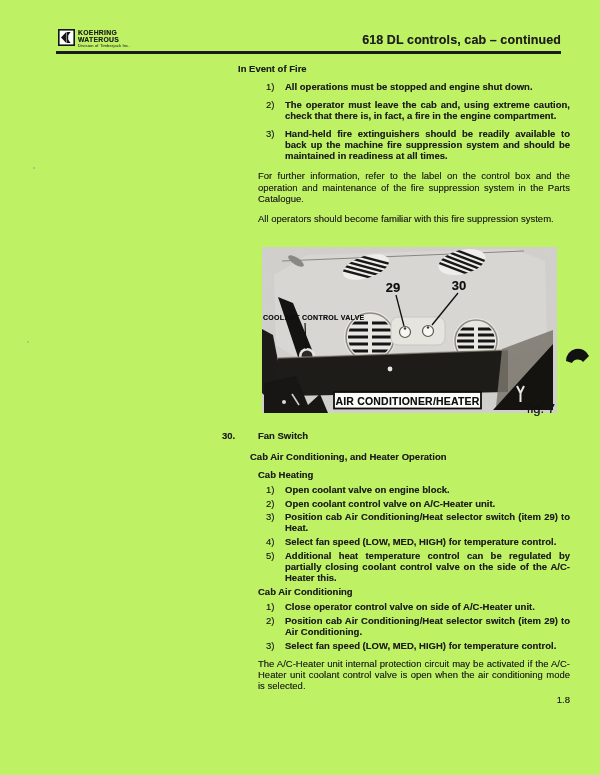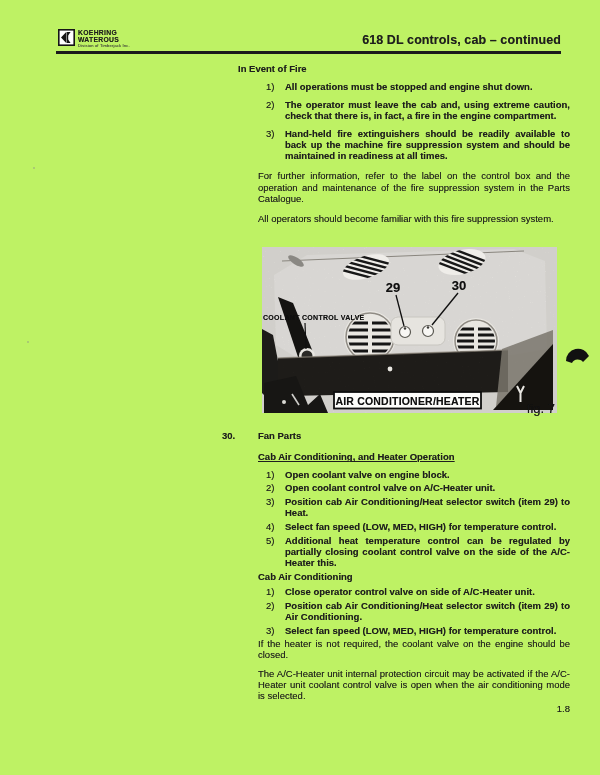--- a/index.html
+++ b/index.html
@@ -20,21 +20,21 @@
   .speck{position:absolute;width:2px;height:2px;border-radius:50%;background:#8b8b8b;opacity:.5;}
   
   .content{position:absolute;left:222px;top:63px;width:348px;font-size:9.5px;line-height:11.2px;}
   .h-bold{font-weight:bold;}
   .indent{margin-left:16px;width:312px;}
   .para{margin-left:36px;width:312px;text-align:justify;margin-top:9px;}
   .row{display:flex;margin:0 0 6.5px 44px;width:304px;}
   .row .num{width:19px;flex:none;}
   .row .txt{flex:1;text-align:justify;font-weight:bold;}
   .tight .row{margin-bottom:2.5px;}
-  .sec-head{margin:10px 0 6px 36px;text-decoration:underline;}
+  .sec-head{margin:10px 0 6px 28px;}
   .sub-head{margin:2px 0 4px 36px;}
   .legend-row{display:flex;margin-bottom:9px;font-weight:bold;}
   .legend-num{width:36px;flex:none;}
   .legend-label{flex:1;}
   
   .figure{position:relative;margin:21px 0 8px 40px;width:330px;height:177px;}
   .figure svg{position:absolute;left:0;top:0;}
   .fig-caption{position:absolute;right:37px;bottom:8px;font-size:13px;color:#141414;}
   svg text{font-family:"Liberation Sans",sans-serif;}
   
@@ -204,24 +204,25 @@
         <text x="1" y="75" font-size="7" font-weight="600" letter-spacing="0.3" fill="#101010">COOLANT CONTROL VALVE</text>
         <line x1="43" y1="78" x2="44" y2="104" stroke="#101010" stroke-width="1.2"></line>
 
         <path d="M304,116 A12,12 0 0 1 327,111 L321,117 A6.5,6.5 0 0 0 310,118 Z" fill="#111"></path>
       </svg>
       <div class="fig-caption">fig. 7</div>
     </div>
 
     <div class="legend-row">
       <span class="legend-num">30.</span>
-      <span class="legend-label">Fan Parts</span>
+      <span class="legend-label">Fan Switch</span>
     </div>
 
     <div class="h-bold sec-head">Cab Air Conditioning, and Heater Operation</div>
+    <div class="h-bold sub-head">Cab Heating</div>
 
     <div class="tight">
       <div class="row">
         <span class="num">1)</span>
         <div class="txt">Open coolant valve on engine block.</div>
       </div>
       <div class="row">
         <span class="num">2)</span>
         <div class="txt">Open coolant control valve on A/C-Heater unit.</div>
       </div>
@@ -248,18 +249,17 @@
       <div class="row">
         <span class="num">2)</span>
         <div class="txt">Position cab Air Conditioning/Heat selector switch (item 29) to Air Conditioning.</div>
       </div>
       <div class="row">
         <span class="num">3)</span>
         <div class="txt">Select fan speed (LOW, MED, HIGH) for temperature control.</div>
       </div>
     </div>
 
-    <div class="para" style="margin-top:0;">If the heater is not required, the coolant valve on the engine should be closed.</div>
     <div class="para" style="margin-top:7px;">The A/C-Heater unit internal protection circuit may be activated if the A/C-Heater unit coolant control valve is open when the air conditioning mode is selected.</div>
 
     <div class="page-number">1.8</div>
   </div>
 </div>
 
 </body></html>

